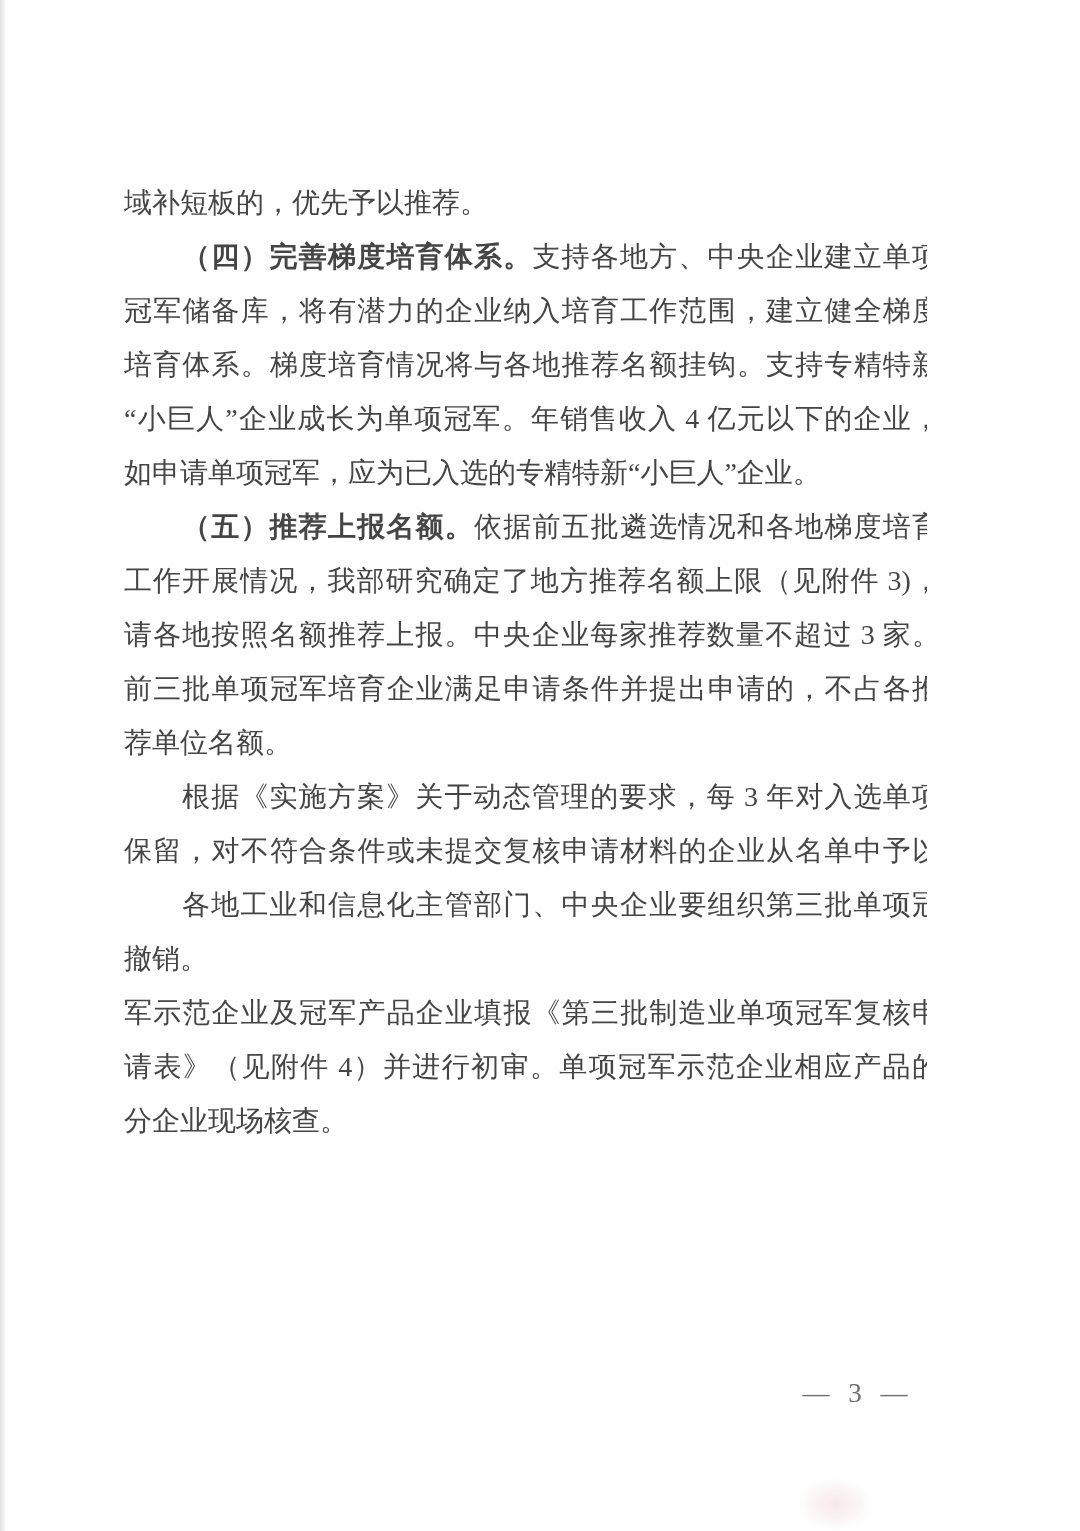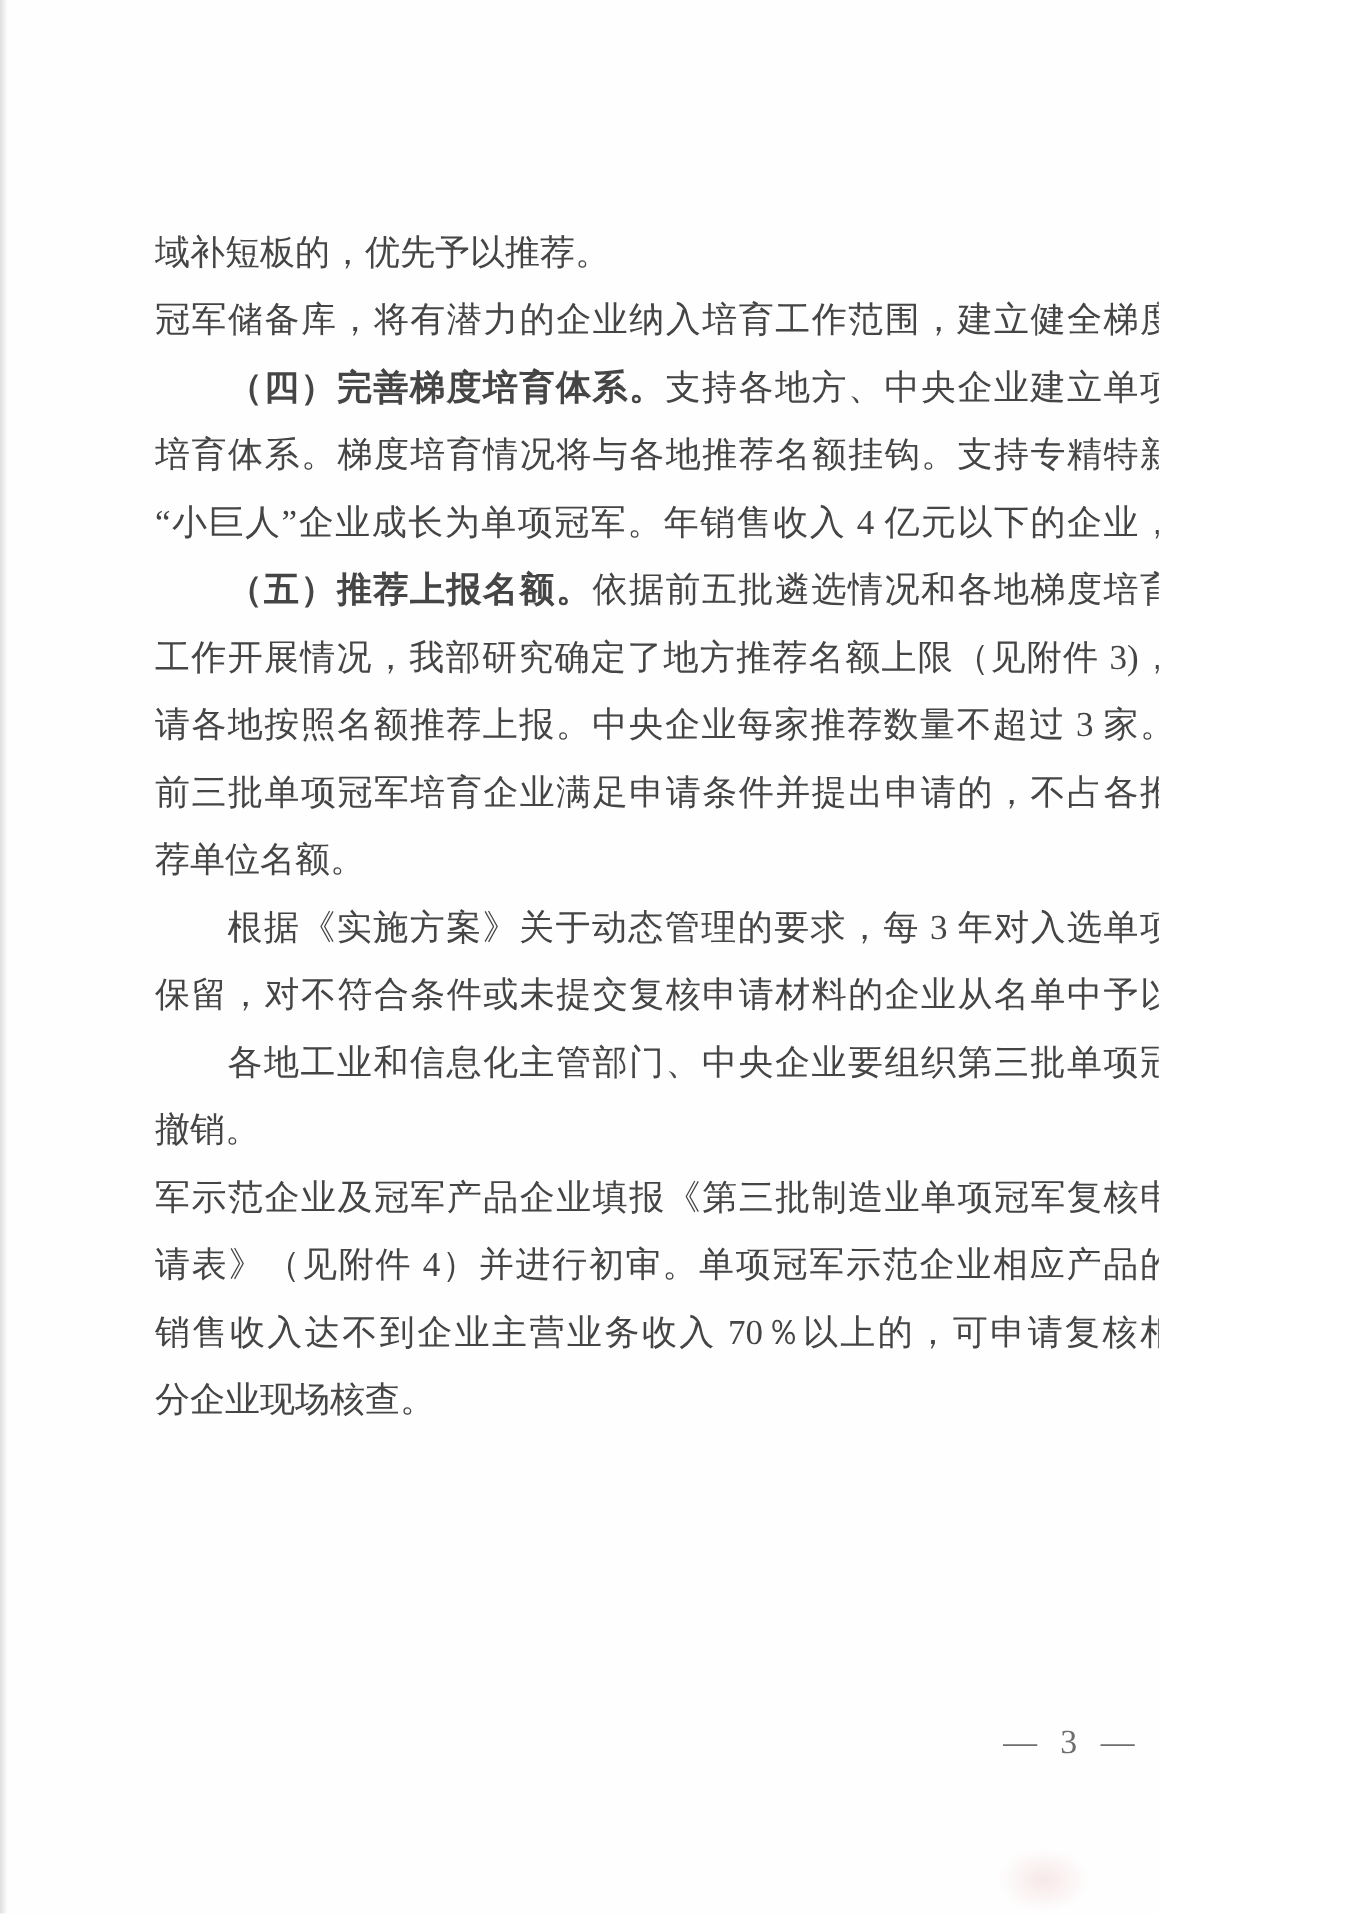--- a/index.html
+++ b/index.html
@@ -86,34 +86,34 @@
 
 <div class="page">
 
   <div class="edge-left"></div>
   <div class="edge-right-faint"></div>
   <div class="edge-right-dark"></div>
   <div class="smudge-pink"></div>
 
   <div class="content">
     <div class="ln end">域补短板的，优先予以推荐。</div>
+    <div class="ln full indent"><span class="lead">（四）完善梯度培育体系。</span><span>支持各地方、中央企业建立单项</span></div>
     <div class="ln full">冠军储备库，将有潜力的企业纳入培育工作范围，建立健全梯度</div>
-    <div class="ln full indent"><span class="lead">（四）完善梯度培育体系。</span><span>支持各地方、中央企业建立单项</span></div>
     <div class="ln full">培育体系。梯度培育情况将与各地推荐名额挂钩。支持专精特新</div>
     <div class="ln full">“小巨人”企业成长为单项冠军。年销售收入 4 亿元以下的企业，</div>
+    <div class="ln end">如申请单项冠军，应为已入选的专精特新“小巨人”企业。</div>
     <div class="ln full indent"><span class="lead">（五）推荐上报名额。</span><span>依据前五批遴选情况和各地梯度培育</span></div>
     <div class="ln full">工作开展情况，我部研究确定了地方推荐名额上限（见附件 3)，</div>
     <div class="ln full">请各地按照名额推荐上报。中央企业每家推荐数量不超过 3 家。</div>
     <div class="ln full">前三批单项冠军培育企业满足申请条件并提出申请的，不占各推</div>
     <div class="ln end">荐单位名额。</div>
     <div class="ln full indent">根据《实施方案》关于动态管理的要求，每 3 年对入选单项</div>
     <div class="ln full">保留，对不符合条件或未提交复核申请材料的企业从名单中予以</div>
     <div class="ln full indent">各地工业和信息化主管部门、中央企业要组织第三批单项冠</div>
     <div class="ln end">撤销。</div>
     <div class="ln full">军示范企业及冠军产品企业填报《第三批制造业单项冠军复核申</div>
     <div class="ln full">请表》（见附件 4）并进行初审。单项冠军示范企业相应产品的</div>
-    <div class="ln full">销售收入达不到企业主营业务收入 70％以上的，可申请复核相</div>
     <div class="ln end">分企业现场核查。</div>
   </div>
 
   <div class="page-number">— 3 —</div>
 
 </div>
 
 </body></html>

